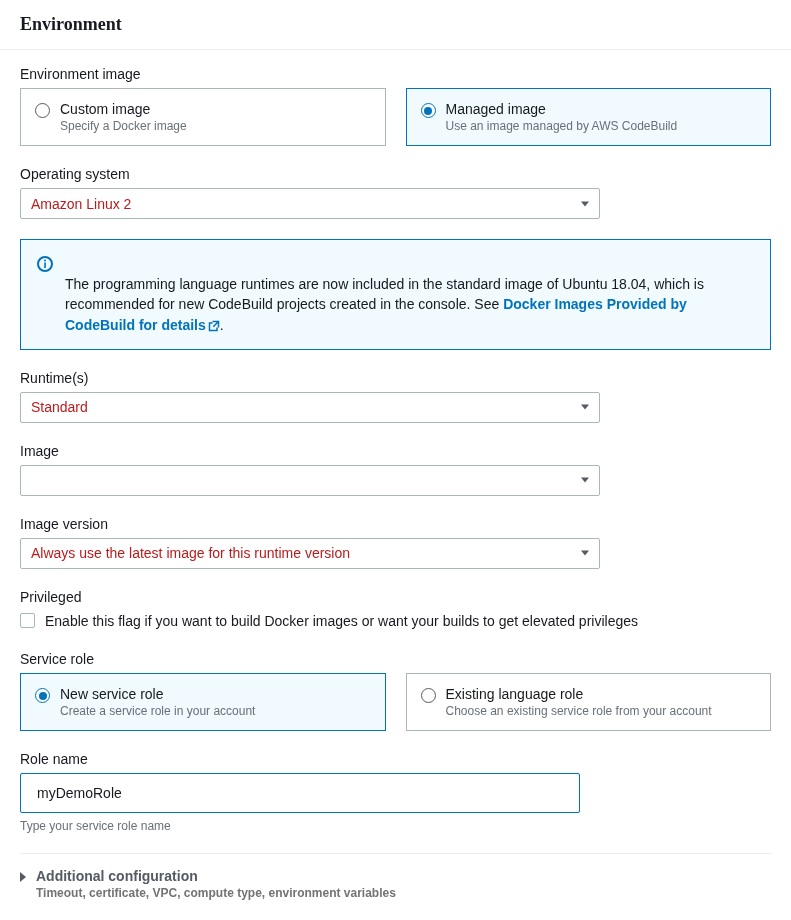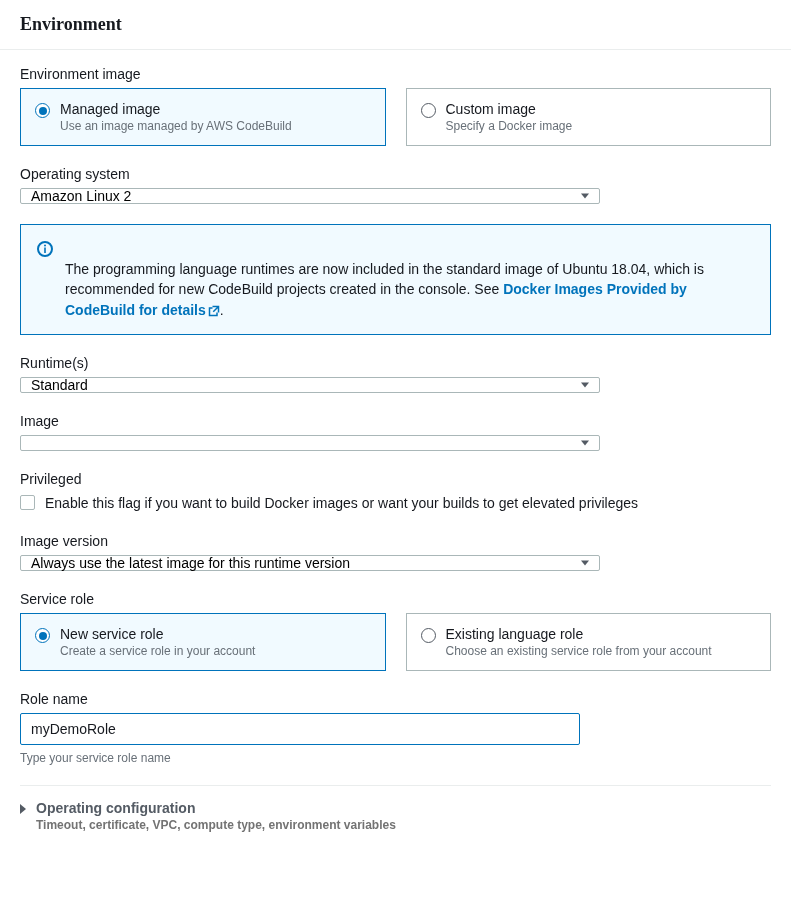--- a/index.html
+++ b/index.html
@@ -77,31 +77,31 @@
     color: #16191f;
   }
   .tile-text .tile-desc {
     font-size: 12px;
     color: #687078;
     margin-top: 2px;
   }
   .form-group { margin-bottom: 20px; }
   .select {
     width: 100%;
-    height: 16px;
+    height: 31px;
     border: 1px solid #aab7b8;
     border-radius: 2px;
     padding: 0 30px 0 10px;
     background: #fff;
     display: flex;
     align-items: center;
     justify-content: space-between;
     cursor: pointer;
     font-size: 14px;
-    color: #000000;
+    color: #b91c1c;
     position: relative;
   }
   .select .caret {
     position: absolute;
     right: 10px;
     top: 50%;
     transform: translateY(-50%);
     width: 0; height: 0;
     border-left: 4px solid transparent;
     border-right: 4px solid transparent;
@@ -150,24 +150,24 @@
     cursor: pointer;
   }
   .chk-label {
     font-size: 14px;
     color: #16191f;
     max-width: 620px;
     line-height: 1.45;
   }
   .text-input {
     width: 560px;
-    height: 32px;
+    height: 40px;
     border: 1px solid #0073bb;
     border-radius: 2px;
-    padding: 0 10px;
+    padding: 0 16px;
     font-size: 14px;
     color: #16191f;
     outline: none;
   }
   .helper {
     font-size: 12px;
     color: #687078;
     margin-top: 6px;
   }
   .hr {
@@ -208,32 +208,32 @@
 
 <div class="panel">
   <div class="panel-header">
     <h2>Environment</h2>
   </div>
   <div class="panel-body">
 
     <div class="form-group">
       <div class="field-label">Environment image</div>
       <div class="tile-row">
+        <div class="tile">
+          <div class="radio-outer"></div>
+          <div class="tile-text">
+            <div class="tile-title">Custom image</div>
+            <div class="tile-desc">Specify a Docker image</div>
+          </div>
+        </div>
         <div class="tile selected">
           <div class="radio-outer checked"></div>
           <div class="tile-text">
             <div class="tile-title">Managed image</div>
             <div class="tile-desc">Use an image managed by AWS CodeBuild</div>
-          </div>
-        </div>
-        <div class="tile">
-          <div class="radio-outer"></div>
-          <div class="tile-text">
-            <div class="tile-title">Custom image</div>
-            <div class="tile-desc">Specify a Docker image</div>
           </div>
         </div>
       </div>
     </div>
 
     <div class="form-group">
       <div class="field-label">Operating system</div>
       <div class="select narrow">
         <span>Amazon Linux 2</span>
         <span class="caret"></span>
@@ -263,32 +263,32 @@
     </div>
 
     <div class="form-group">
       <div class="field-label">Image</div>
       <div class="select narrow">
         <span class="caret"></span>
       </div>
     </div>
 
     <div class="form-group">
+      <div class="field-label">Image version</div>
+      <div class="select narrow">
+        <span>Always use the latest image for this runtime version</span>
+        <span class="caret"></span>
+      </div>
+    </div>
+
+    <div class="form-group">
       <div class="field-label">Privileged</div>
       <div class="checkbox-row">
         <div class="chk"></div>
         <div class="chk-label">Enable this flag if you want to build Docker images or want your builds to get elevated privileges</div>
-      </div>
-    </div>
-
-    <div class="form-group">
-      <div class="field-label">Image version</div>
-      <div class="select narrow">
-        <span>Always use the latest image for this runtime version</span>
-        <span class="caret"></span>
       </div>
     </div>
 
     <div class="form-group">
       <div class="field-label">Service role</div>
       <div class="tile-row">
         <div class="tile selected">
           <div class="radio-outer checked"></div>
           <div class="tile-text">
             <div class="tile-title">New service role</div>
@@ -309,19 +309,19 @@
       <div class="field-label">Role name</div>
       <input type="text" class="text-input" value="myDemoRole" style="">
       <div class="helper">Type your service role name</div>
     </div>
 
     <hr class="hr">
 
     <div class="expand">
       <div class="caret-right"></div>
       <div class="exp-body">
-        <div class="exp-title">Operating configuration</div>
+        <div class="exp-title">Additional configuration</div>
         <div class="exp-desc">Timeout, certificate, VPC, compute type, environment variables</div>
       </div>
     </div>
 
   </div>
 </div>
 
 </body></html>

